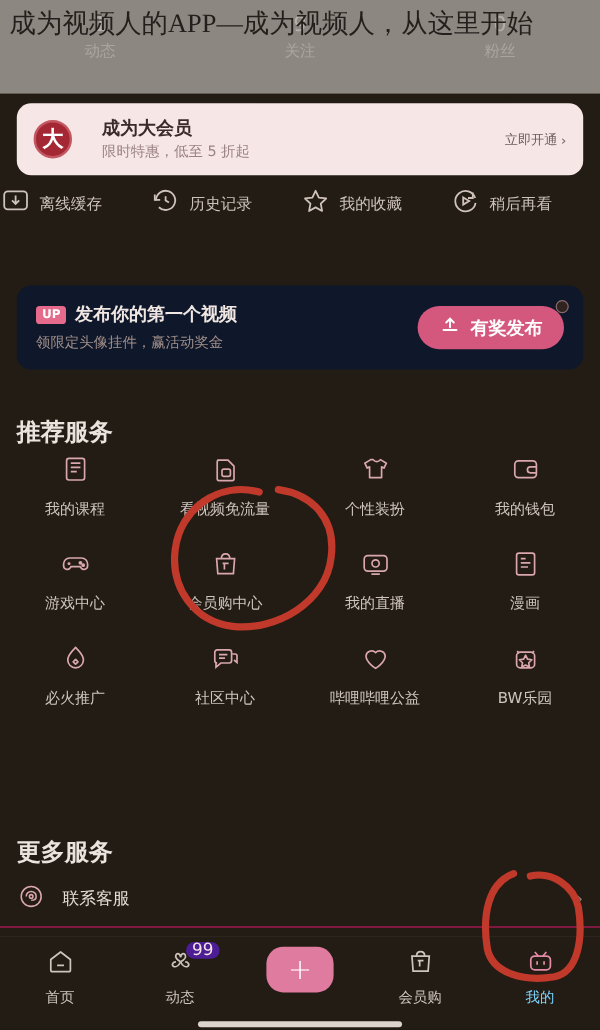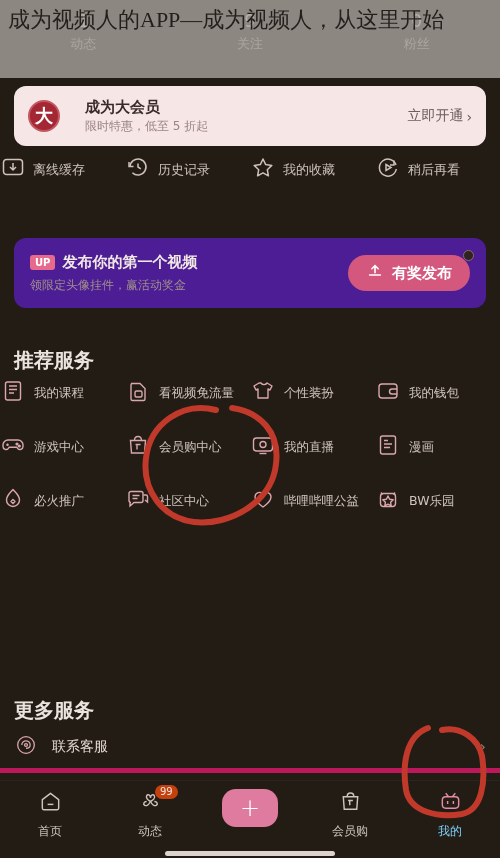--- a/index.html
+++ b/index.html
@@ -42,35 +42,35 @@
   .vip-avatar{
     width:32px; height:32px; border-radius:50%;
     background:#a32833; color:#fff;
     display:flex; align-items:center; justify-content:center;
     font-size:18px; font-weight:bold; flex:none;
     border:2px solid #c25661;
   }
   .vip-texts{ margin-left:25px; flex:1; }
   .vip-title{ font-size:15px; font-weight:bold; color:#3a2b2b; line-height:19px; }
   .vip-sub{ font-size:12px; color:#9c8383; line-height:17px; margin-top:1px; }
-  .vip-action{ font-size:14px; color:#6f5c5c; display:flex; align-items:flex-end; gap:3px; }
+  .vip-action{ font-size:11px; color:#6f5c5c; display:flex; align-items:flex-end; gap:3px; }
 
   
   .quick-row{
     position:absolute; top:155px; left:0; width:500px;
     display:flex;
   }
   .quick-item{ flex:1; display:flex; align-items:center; gap:7px; }
   .quick-label{ font-size:13px; color:#ccc2bb; }
   .ico{ display:block; }
 
   
   .publish-card{
     position:absolute; top:238px; left:14px; width:472px; height:70px;
-    background:#4c1d95; border-radius:12px;
+    background:#0f172a; border-radius:12px;
     display:flex; align-items:center; padding:0 16px;
   }
   .pub-left{ flex:1; }
   .pub-title-line{ display:flex; align-items:center; gap:7px; }
   .up-badge{
     background:#e56a8c; color:#fff; font-size:10px; font-weight:bold;
     padding:1px 5px; border-radius:3px; line-height:13px;
   }
   .pub-title{ font-size:15px; font-weight:bold; color:#f0e7e3;text-align:center; }
   .pub-sub{ font-size:12px; color:#a08f8a; margin-top:5px; }
@@ -87,44 +87,44 @@
     border:1px solid #8d6b6b; background:#2f2420;
   }
 
   
   .section-h{
     position:absolute; left:14px; font-size:20px; font-weight:bold; color:#ebe3de;
   }
 
   
   .grid{ position:absolute; left:0; width:500px; display:flex; flex-wrap:wrap; }
-  .g-item{ width:125px; display:flex; flex-direction:row; align-items:center; gap:8px; margin-bottom:24px; }
+  .g-item{ width:125px; display:flex; flex-direction:column; align-items:center; gap:8px; margin-bottom:24px; }
   .g-label{ font-size:12.5px; color:#cfc5be; white-space:nowrap; }
 
   
   .list-item{
     position:absolute; left:0; width:500px; height:48px;
     display:flex; align-items:center; padding:0 14px;
-    border-bottom:5px solid #be185d;
+    border-bottom:1px solid #be185d;
   }
   .li-label{ font-size:14px; color:#e4dbd5; margin-left:14px; flex:1; }
   .chev{ color:#8a7f79; font-size:16px; }
 
   
   .bottom-nav{
     position:absolute; bottom:0; left:0; width:500px; height:78px;
     background:#231c14; display:flex; align-items:flex-start; padding-top:8px;
     border-top:1px solid #2c241d;
   }
   .nav-item{ flex:1; display:flex; flex-direction:column; align-items:center; gap:5px; position:relative; }
   .nav-label{ font-size:12px; color:#cdc4bd; }
   .nav-label.active{ color:#7dd3fc; }
   .nav-badge{
     position:absolute; top:-4px; left:calc(50% + 5px);
-    background:#c2410c; color:#f3e3e3; font-size:10px;
+    background:#4c1d95; color:#f3e3e3; font-size:14px;
     border-radius:9px; padding:1px 5px; line-height:12px;
   }
   .plus-btn{
     width:56px; height:38px; border-radius:14px;
     background:#e07ba0; display:flex; align-items:center; justify-content:center;
     color:#fff; font-size:24px; line-height:1; font-weight:300;
   }
   .home-indicator{
     position:absolute; bottom:2px; left:50%; transform:translateX(-50%);
     width:170px; height:5px; border-radius:3px; background:#ddd4ce;

